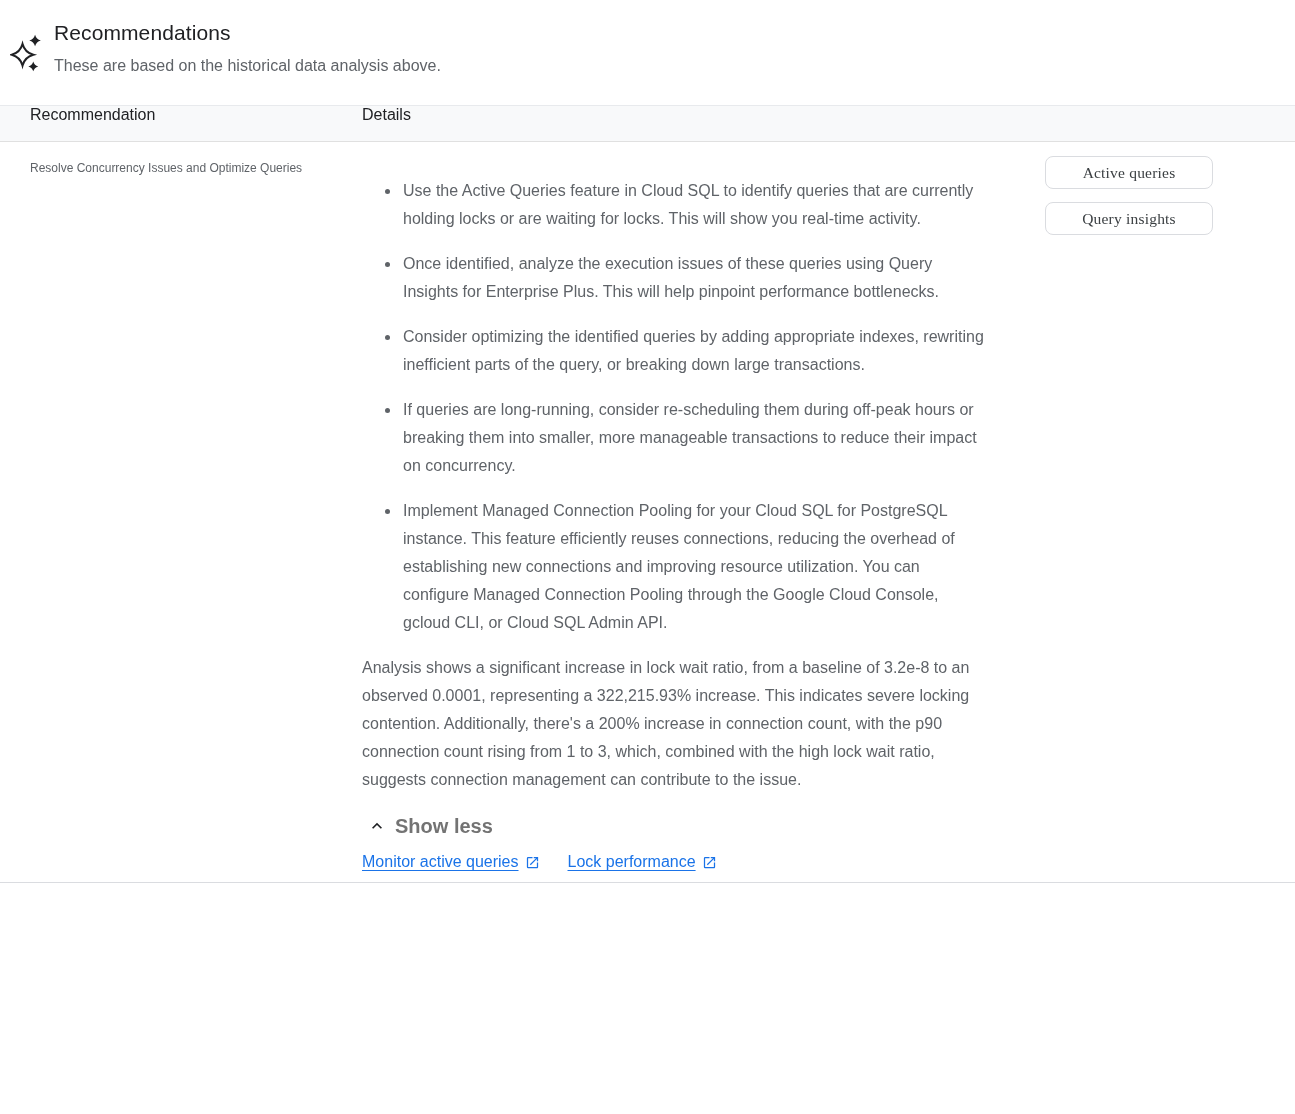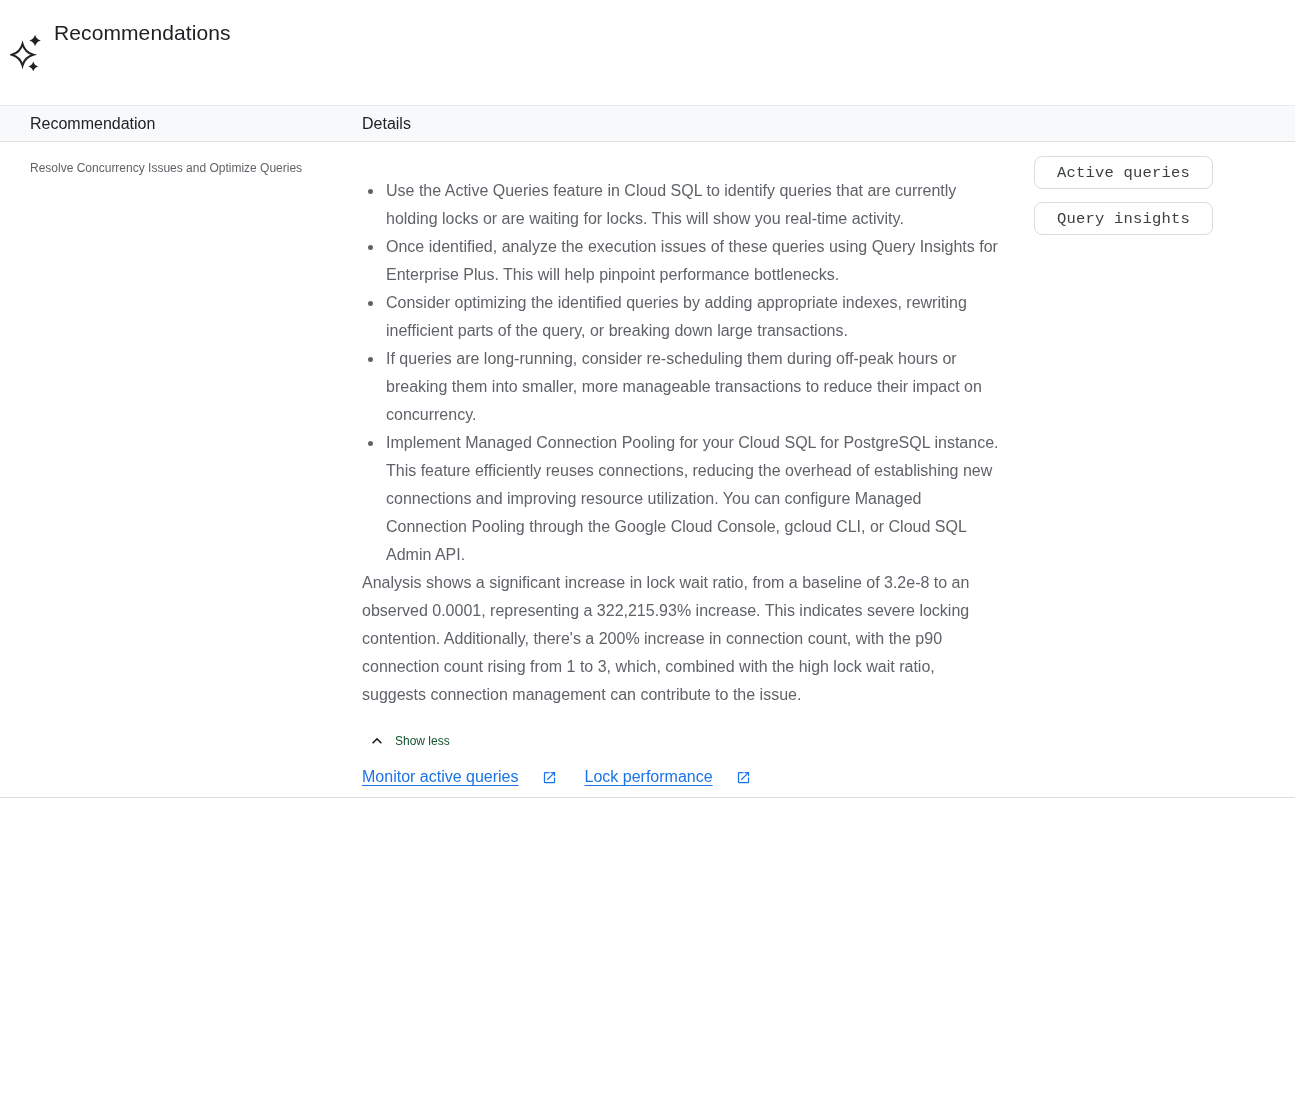--- a/index.html
+++ b/index.html
@@ -21,73 +21,73 @@
     font-size: 21px; line-height: 30px; color: #202124; font-weight: 400;
     letter-spacing: 0.1px;
   }
   .hdr-sub {
     font-size: 16px; line-height: 24px; color: #5f6368; margin-top: 6px;
   }
 
   
   .tbl { margin-top: 27px; }
   .thead {
-    display: flex; align-items: center; height: 37px;
+    display: flex; align-items: flex-start; height: 37px;
     background: #f8f9fa;
     border-top: 1px solid #e8eaed;
     border-bottom: 1px solid #e0e0e0;
     font-size: 16px; font-weight: 500; color: #202124;
   }
   .col-rec { width: 362px; padding-left: 30px; padding-right: 28px; flex: none; }
   .col-details { width: 640px; flex: none; }
   .trow {
     display: flex; padding-top: 12px;
     border-bottom: 1px solid #dadce0;
     padding-bottom: 6px;
   }
   .rec-title { font-size: 12px; line-height: 28px; color: #5f6368; }
 
   .details { font-size: 16px; line-height: 28px; color: #5f6368; }
   .details .intro { margin: 0; }
   .details ul.bullets { margin-top: 23px; padding-left: 22px; }
-  .details ul.bullets li { margin: 0; padding-left: 2px; }
+  .details ul.bullets li { margin: 17px; padding-left: 2px; }
   .why-heading { font-weight: 700; margin-top: 27px; color: #5f6368; }
   .why-text { margin: 0; }
 
   .show-less {
     margin-top: 18px; display: inline-flex; align-items: center; gap: 8px;
     padding-left: 5px; cursor: pointer; background: none; border: none;
     font-family: "Liberation Sans", sans-serif;
   }
   .show-less .chev { width: 20px; height: 20px; fill: #202124; flex: none; }
-  .show-less .lbl { color: #14532d; font-size: 12px; font-weight: 400; line-height: 28px; }
+  .show-less .lbl { color: #737373; font-size: 20px; font-weight: 700; line-height: 28px; }
 
   .links {
     margin-top: 3px; display: flex; flex-wrap: wrap;
     column-gap: 28px; row-gap: 0; max-width: 620px;
   }
   .ext-link {
-    display: inline-flex; align-items: center; gap: 23px;
+    display: inline-flex; align-items: center; gap: 6px;
     color: #1a73e8; font-size: 16px; line-height: 28px; text-decoration: none;
     cursor: pointer;
   }
   .ext-link .u { text-decoration: underline; text-underline-offset: 3px; }
   .ext-link svg { width: 15px; height: 15px; fill: #1a73e8; flex: none; }
 
   
   .col-actions {
     margin-left: auto; padding-right: 82px; padding-top: 2px;
     display: flex; flex-direction: column; gap: 13px; align-items: flex-end;
     flex: none;
   }
   .act-btn {
     height: 33px; min-width: 168px; padding: 0 22px;
     background: #fff; border: 1px solid #dadce0; border-radius: 8px;
     color: #3c4043; font-size: 15.5px; font-weight: 500;
-    font-family: Liberation Mono, monospace;
+    font-family: Liberation Serif, serif;
     cursor: pointer; display: inline-flex; align-items: center; justify-content: center;
     letter-spacing: 0.2px;
   }
 
   .sparkle { width: 34px; height: 42px; }
 </style>
 </head>
 <body>
 
 <div class="page">
@@ -95,20 +95,21 @@
   <div class="hdr">
     <div class="hdr-icon-wrap">
       <svg class="sparkle" viewBox="0 0 38 46" xmlns="http://www.w3.org/2000/svg">
         <path d="M14 13 Q16.6 22.4 26 25 Q16.6 27.6 14 37 Q11.4 27.6 2 25 Q11.4 22.4 14 13 Z" fill="none" stroke="#202124" stroke-width="2.3" stroke-linejoin="miter"></path>
         <path d="M28 2.5 Q29.4 7.6 34.5 9 Q29.4 10.4 28 15.5 Q26.6 10.4 21.5 9 Q26.6 7.6 28 2.5 Z" fill="#202124"></path>
         <path d="M26 32.5 Q27.2 36.8 31.5 38 Q27.2 39.2 26 43.5 Q24.8 39.2 20.5 38 Q24.8 36.8 26 32.5 Z" fill="#202124"></path>
       </svg>
     </div>
     <div class="hdr-text">
       <div class="hdr-title">Recommendations</div>
+      <div class="hdr-sub">These are based on the historical data analysis above.</div>
     </div>
   </div>
 
   <div class="tbl">
 
     <div class="thead">
       <div class="col-rec">Recommendation</div>
       <div class="col-details">Details</div>
     </div>
 

